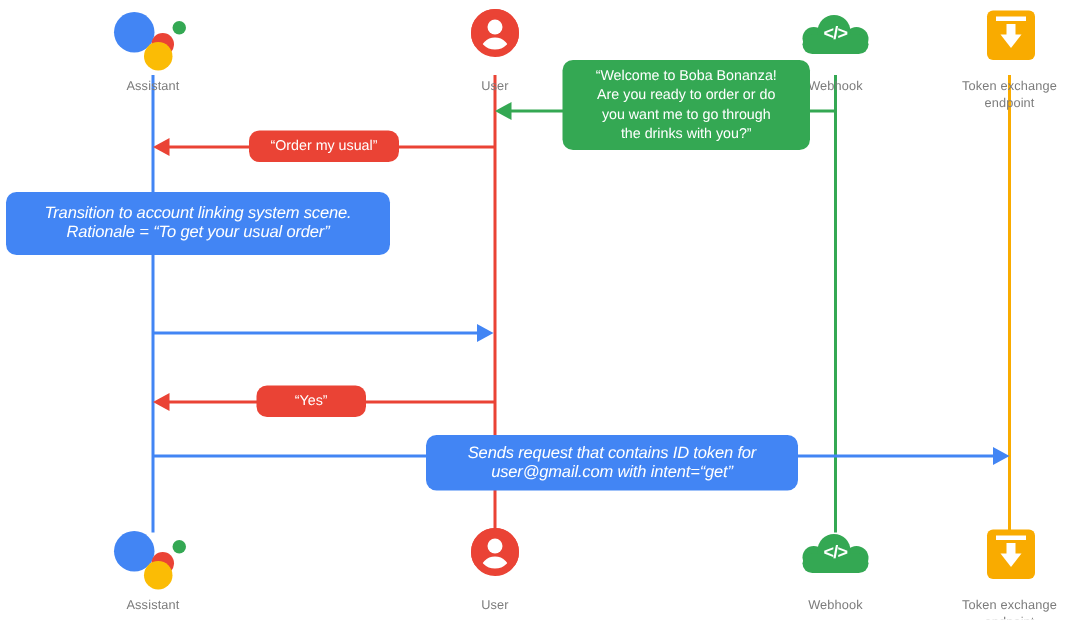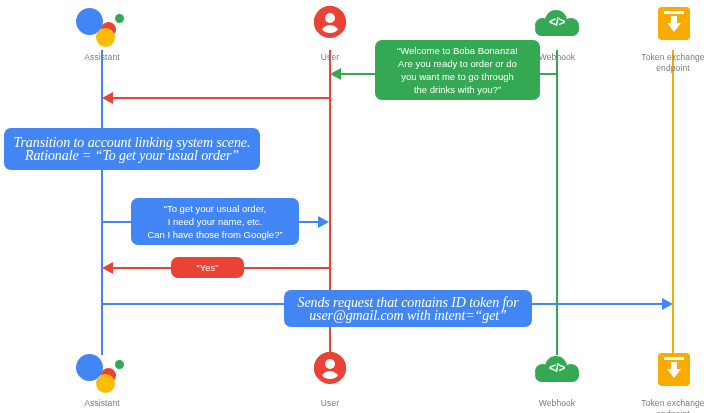--- a/index.html
+++ b/index.html
@@ -164,23 +164,23 @@
   .msg-text {
     width: 100%;
     white-space: pre-line;
   }
   .msgbox.sans .msg-text {
     font-family: "Liberation Sans", sans-serif;
     font-size: 9.5px;
     line-height: 13px;
   }
   .msgbox.mono .msg-text {
-    font-family: Liberation Serif, serif;
+    font-family: Liberation Sans, sans-serif;
     font-style: italic;
-    font-size: 14px;
+    font-size: 11px;
     line-height: 13px;
     letter-spacing: -0.1px;
   }
 
   
   .arrow-line {
     position: absolute;
     height: 2px;
     z-index: 2;
   }
@@ -257,33 +257,31 @@
   <div class="arrow-head left" style="left:330px; top:68px; border-right:11px solid #34A853;"></div>
   <div class="msgbox green sans" style="left:375px; top:40px; width:165px; height:60px;">
     <span class="msg-text">“Welcome to Boba Bonanza!
 Are you ready to order or do
 you want me to go through
 the drinks with you?”</span>
   </div>
 
   <div class="arrow-line" style="left:108px; top:97px; width:222px; background:#EA4335;"></div>
   <div class="arrow-head left" style="left:102px; top:92px; border-right:11px solid #EA4335;"></div>
+  <div class="msgbox red sans" style="left:166px; top:87px; width:100px; height:21px;">
+    <span class="msg-text">“Order my usual”</span>
+  </div>
 
   <div class="msgbox blue mono" style="left:4px; top:128px; width:256px; height:42px;">
     <span class="msg-text">Transition to account linking system scene.
 Rationale = “To get your usual order”</span>
   </div>
 
   <div class="arrow-line" style="left:102px; top:221px; width:221px; background:#4285F4;"></div>
   <div class="arrow-head right" style="left:318px; top:216px; border-left:11px solid #4285F4;"></div>
-  <div class="msgbox blue sans" style="left:131px; top:198px; width:168px; height:47px;">
-    <span class="msg-text">“To get your usual order,
-I need your name, etc.
-Can I have those from Google?”</span>
-  </div>
 
   <div class="arrow-line" style="left:108px; top:267px; width:222px; background:#EA4335;"></div>
   <div class="arrow-head left" style="left:102px; top:262px; border-right:11px solid #EA4335;"></div>
   <div class="msgbox red sans" style="left:171px; top:257px; width:73px; height:21px;">
     <span class="msg-text">“Yes”</span>
   </div>
 
   <div class="arrow-line" style="left:102px; top:303px; width:565px; background:#4285F4;"></div>
   <div class="arrow-head right" style="left:662px; top:298px; border-left:11px solid #4285F4;"></div>
   <div class="msgbox blue mono" style="left:284px; top:290px; width:248px; height:37px;">

